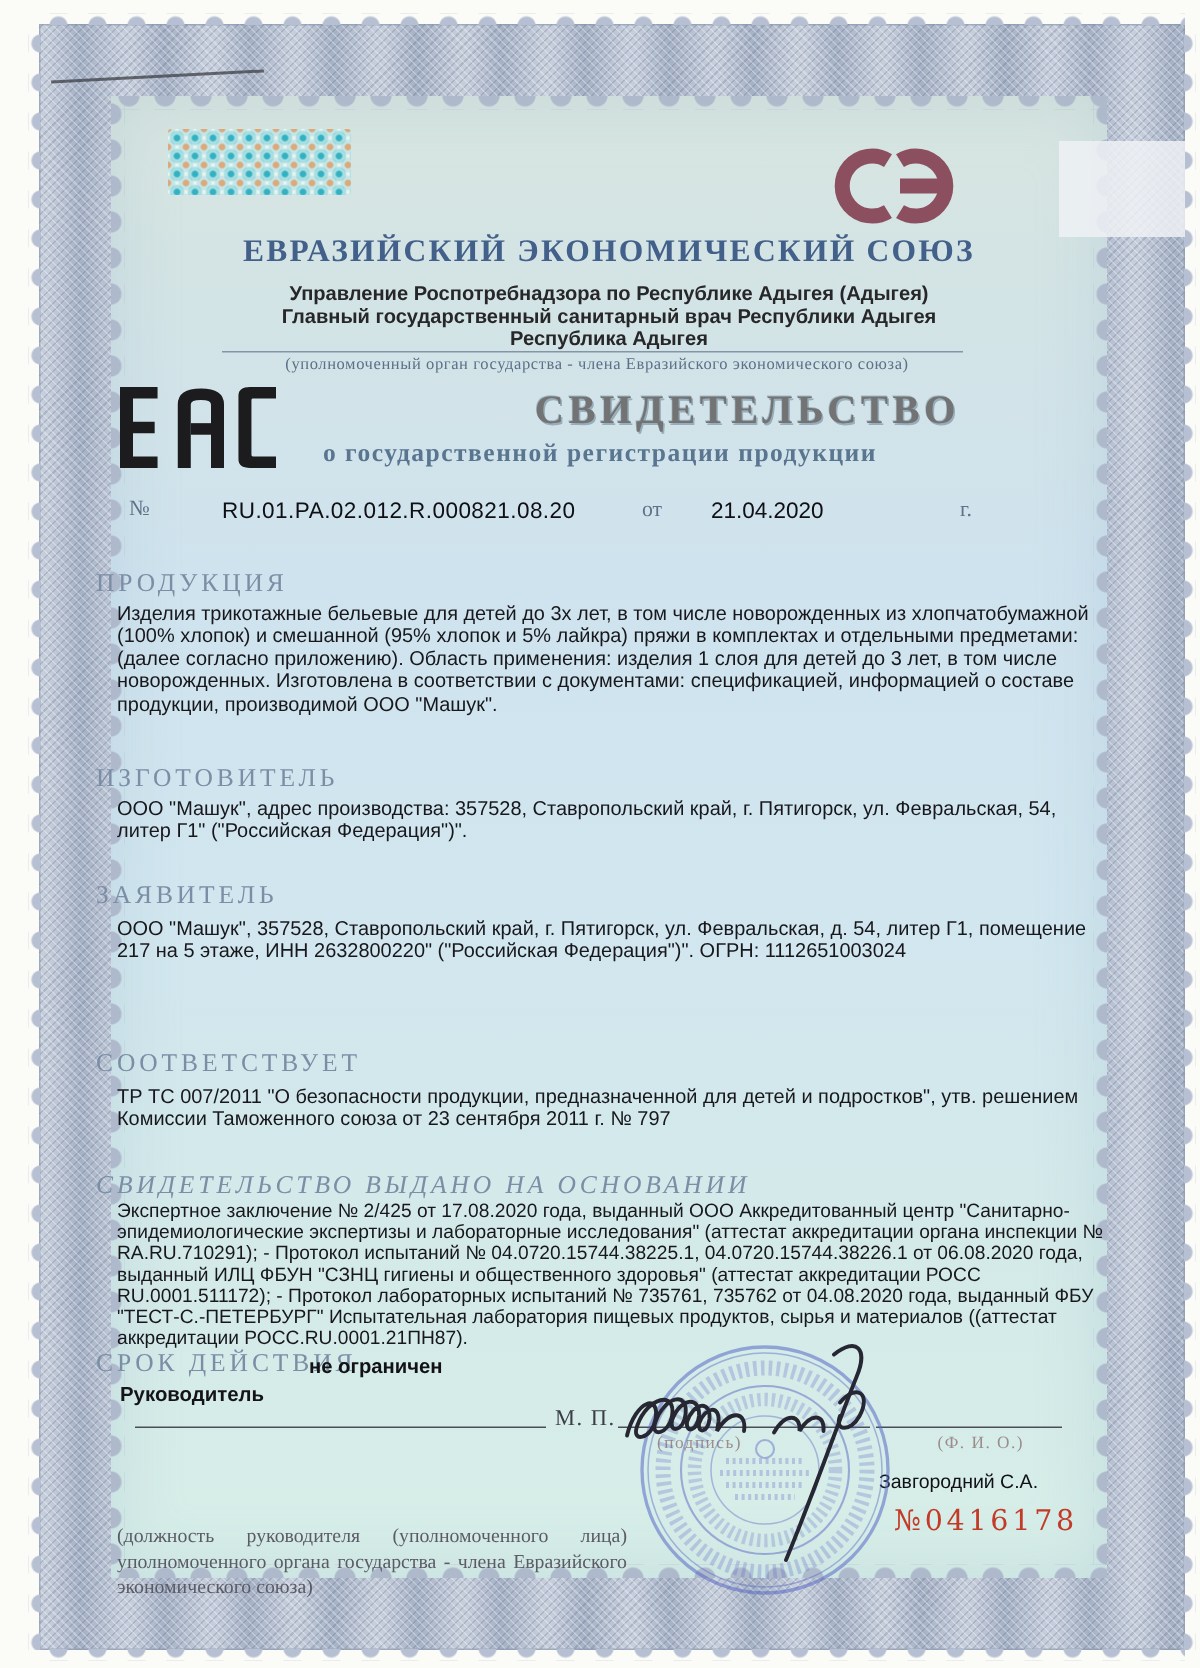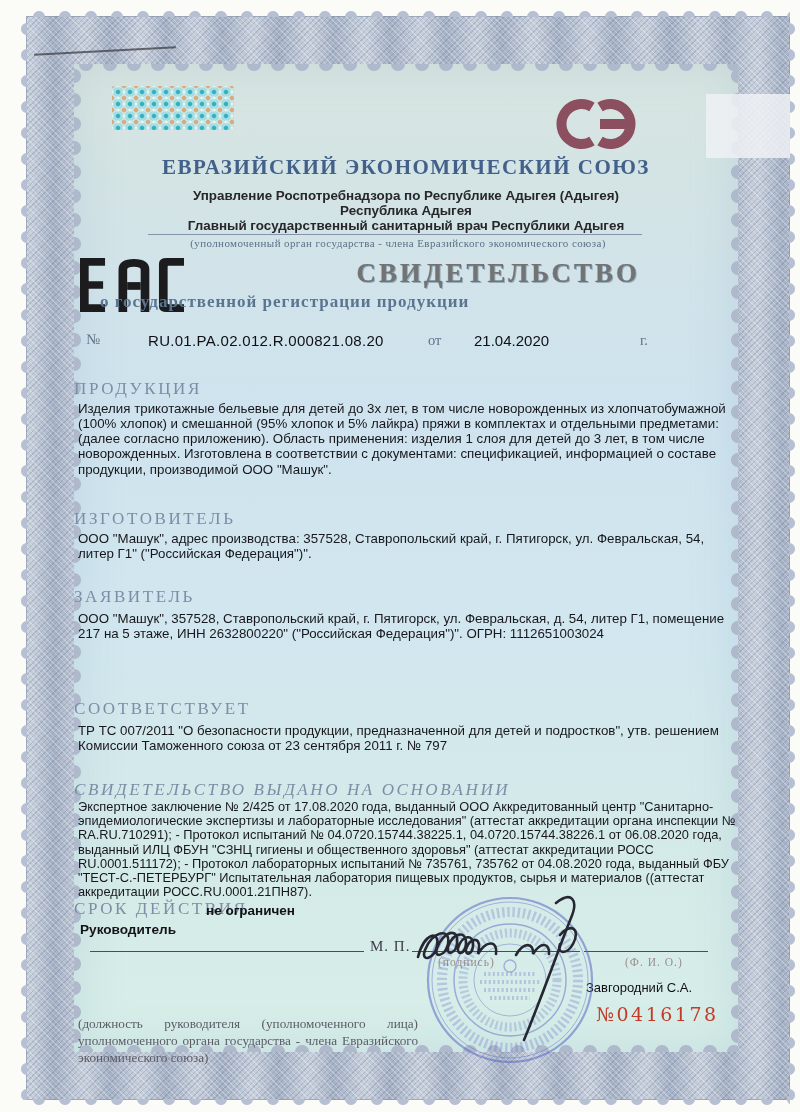--- a/index.html
+++ b/index.html
@@ -51,30 +51,30 @@
      font-family:"Liberation Serif",serif;font-weight:bold;font-size:21px;letter-spacing:1.5px;color:#42608a;}
   .auth{position:absolute;left:74px;right:62px;top:188px;text-align:center;
      font-size:13.4px;font-weight:bold;color:#272729;line-height:15.2px;}
   .rule{position:absolute;left:148px;top:234px;width:494px;border-top:1.6px solid #8694a8;}
   .authcap{position:absolute;left:118px;top:237px;width:560px;text-align:center;
      font-family:"Liberation Serif",serif;font-size:11px;letter-spacing:.4px;color:#5b7089;}
   .eaclogo{position:absolute;left:80px;top:257px;width:104px;height:56px;}
   .title{position:absolute;left:160px;top:258px;width:480px;text-align:right;
      font-family:"Liberation Serif",serif;font-weight:bold;font-size:27px;letter-spacing:3px;color:#737373;
      text-shadow:1px 1px 0 rgba(78,106,134,.45), -0.5px -0.5px 0 rgba(78,106,134,.35);}
-  .subtitle{position:absolute;left:100px;top:292px;width:600px;text-align:left;
+  .subtitle{position:absolute;left:100px;top:292px;width:600px;text-align:center;
      font-family:"Liberation Serif",serif;font-weight:bold;font-size:17px;letter-spacing:1px;color:#5a7590;}
   .nsign,.nfrom,.nyear{position:absolute;font-family:"Liberation Serif",serif;font-size:14.5px;color:#5f7288;}
   .nsign{left:86px;top:331px;}
   .nvalue{position:absolute;left:148px;top:332px;font-size:15px;color:#0f0f14;letter-spacing:.3px;}
   .nfrom{left:428px;top:332px;}
   .ndate{position:absolute;left:474px;top:332px;font-size:15px;color:#0f0f14;}
   .nyear{left:640px;top:332px;}
   
-  .shead{position:absolute;left:74px;font-family:"Liberation Serif",serif;font-size:17px;
+  .shead{position:absolute;left:64px;font-family:"Liberation Serif",serif;font-size:17px;
      letter-spacing:2.6px;color:#7b8ea6;}
   .sbody{position:absolute;left:78px;width:658px;font-size:13.3px;color:#17171c;line-height:1.14;}
   .h0{top:379px;} .b0{top:401px;}
   .h1{top:509px;} .b1{top:531px;}
   .h2{top:587px;} .b2{top:611px;}
   .h3{top:699px;} .b3{top:723px;}
   .h4{top:780px;font-style:italic;} .b4{top:800px;font-size:12.8px;line-height:1.11;width:660px;}
   .h5{top:899px;}
   .validval{position:absolute;left:206px;top:903px;font-size:13.5px;font-weight:bold;color:#121216;}
   
@@ -119,22 +119,22 @@
   <svg class="selogo" viewBox="0 0 96 52">
     <path d="M44 9 A20 20 0 1 0 44 43" fill="none" stroke="#8c4f60" stroke-width="10"></path>
     <path d="M52 9 A20 20 0 1 1 52 43" fill="none" stroke="#8c4f60" stroke-width="10"></path>
     <path d="M52 26 H84" fill="none" stroke="#8c4f60" stroke-width="10"></path>
   </svg>
 
   <div class="union">ЕВРАЗИЙСКИЙ ЭКОНОМИЧЕСКИЙ СОЮЗ</div>
 
   <div class="auth">
     <div>Управление Роспотребнадзора по Республике Адыгея (Адыгея)</div>
+    <div>Главный государственный санитарный врач Республики Адыгея</div>
     <div>Республика Адыгея</div>
-    <div>Главный государственный санитарный врач Республики Адыгея</div>
   </div>
   <div class="rule"></div>
   <div class="authcap">(уполномоченный орган государства - члена Евразийского экономического союза)</div>
 
   <svg class="eaclogo" viewBox="0 0 108 56">
     <g fill="#1c1c1e">
       <path d="M0 0 H26 V8 H9 V24 H24 V32 H9 V48 H26 V56 H0 Z"></path>
       <path d="M40 56 V12 Q40 1 56 1 Q72 1 72 12 V56 H63 V12 Q63 9 56 9 Q49 9 49 12 V56 Z"></path>
       <rect x="49" y="25" width="14" height="8"></rect>
       <path d="M108 56 H90 Q82 56 82 50 V6 Q82 0 90 0 H108 V8 H92 Q91 8 91 9 V47 Q91 48 92 48 H108 Z"></path>

